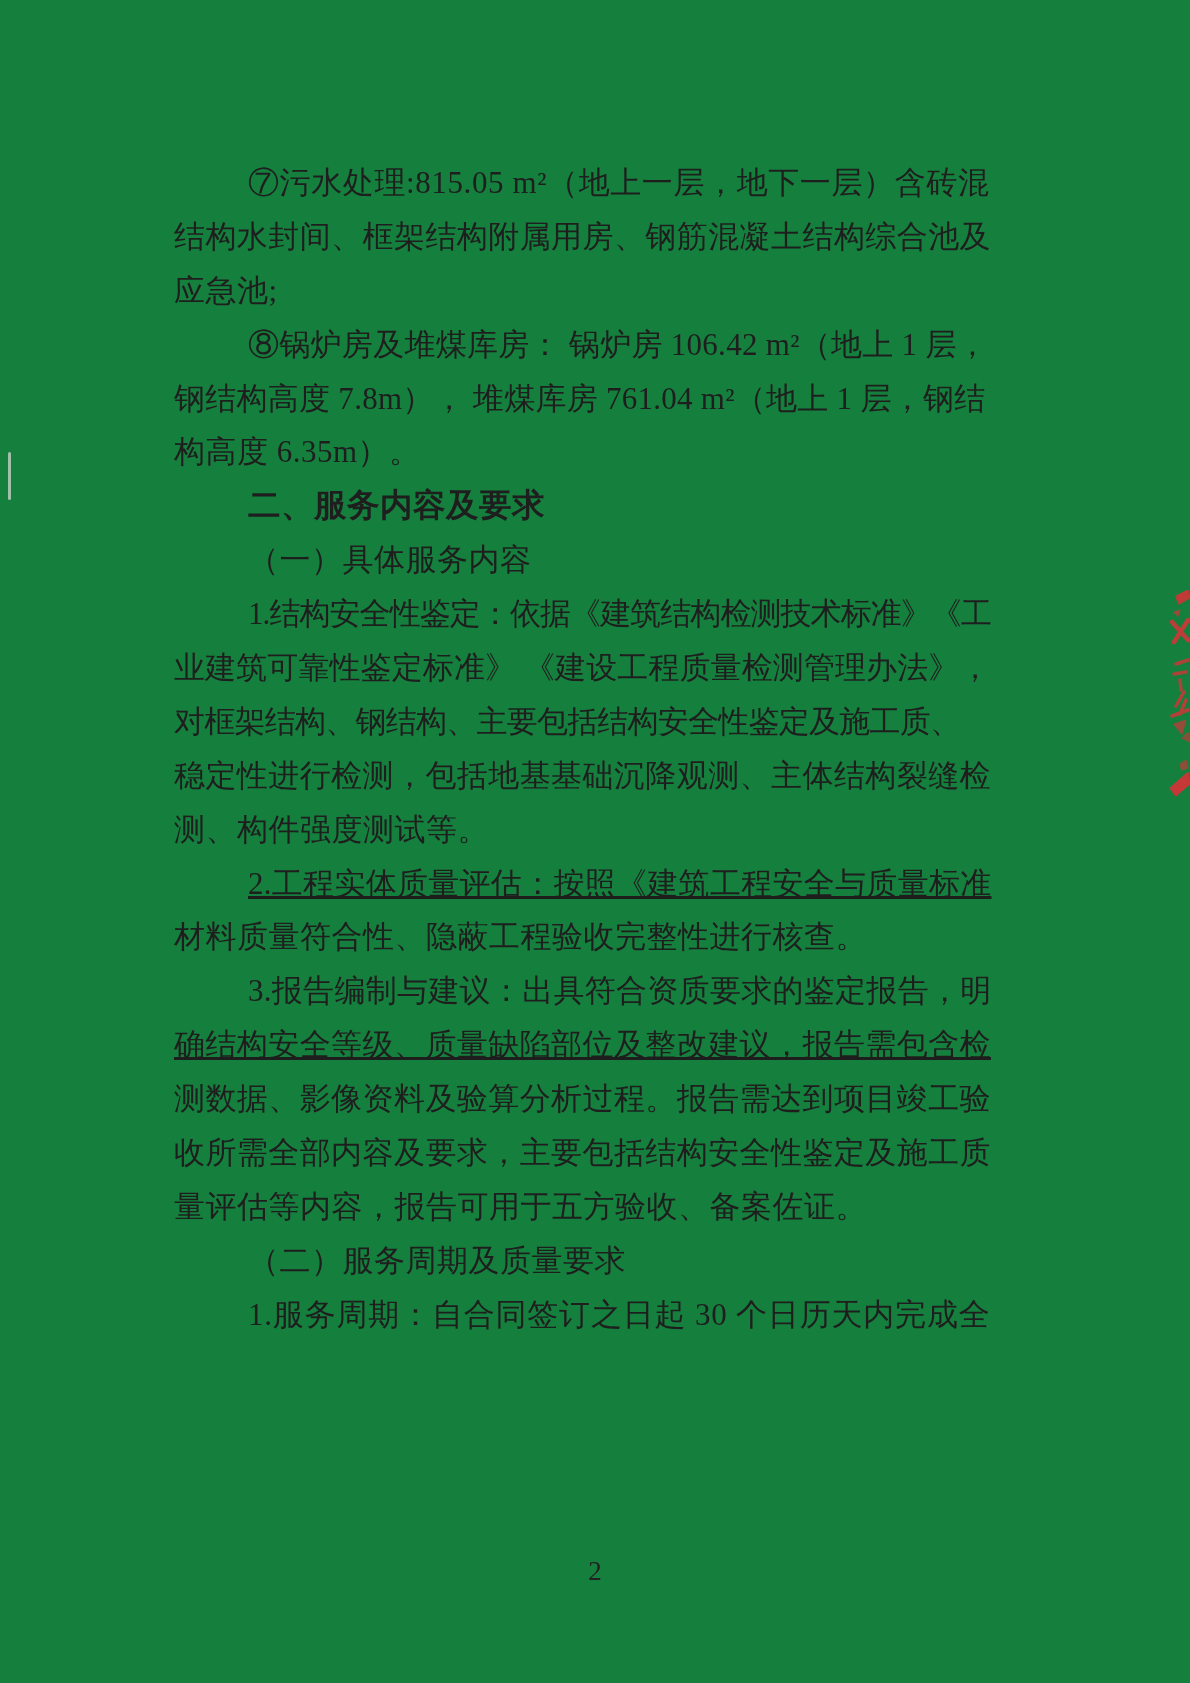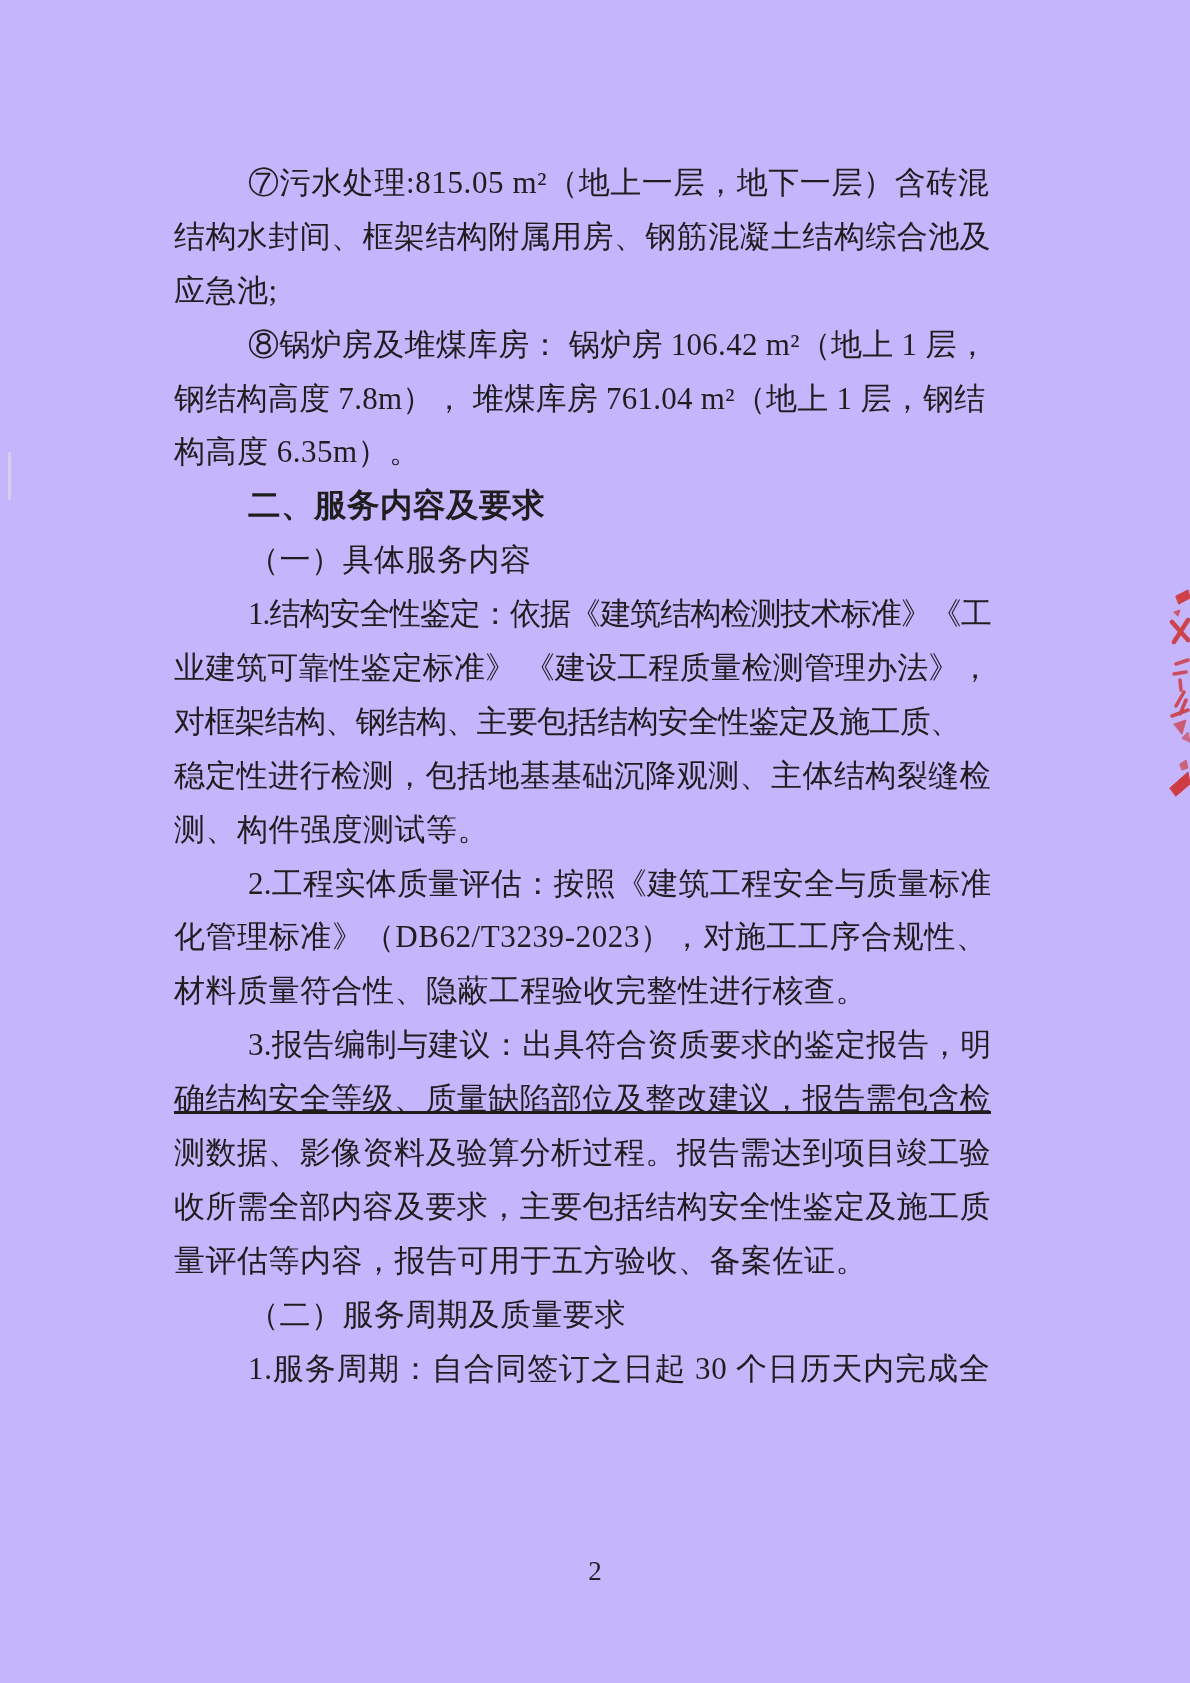--- a/index.html
+++ b/index.html
@@ -4,21 +4,21 @@
 <style>
   html, body {
     margin: 0;
     padding: 0;
     background: #ffffff;
   }
   .page {
     position: relative;
     width: 1190px;
     height: 1683px;
-    background: #c4b5fd;
+    background: #15803d;
     overflow: hidden;
     font-family: "Liberation Serif", "DejaVu Serif", serif;
     color: #1e1e1e;
   }
   .doc-lines {
     position: absolute;
     left: 174px;
     top: 156px;
     width: 830px;
   }
@@ -79,22 +79,21 @@
       <div class="line body indent"><span class="line-text" style="letter-spacing: 0.283691px;">⑧锅炉房及堆煤库房： 锅炉房 106.42 m²（地上 1 层，</span></div>
       <div class="line body"><span class="line-text" style="letter-spacing: 0.269426px;">钢结构高度 7.8m）， 堆煤库房 761.04 m²（地上 1 层，钢结</span></div>
       <div class="line body"><span class="line-text">构高度 6.35m）。</span></div>
       <div class="line heading indent"><span class="line-text">二、服务内容及要求</span></div>
       <div class="line subheading indent"><span class="line-text">（一）具体服务内容</span></div>
       <div class="line body indent"><span class="line-text" style="letter-spacing: -0.932692px;">1.结构安全性鉴定：依据《建筑结构检测技术标准》《工</span></div>
       <div class="line body"><span class="line-text" style="letter-spacing: 0.101852px;">业建筑可靠性鉴定标准》 《建设工程质量检测管理办法》，</span></div>
       <div class="line body"><span class="line-text" style="letter-spacing: -0.759259px;">对框架结构、钢结构、主要包括结构安全性鉴定及施工质、</span></div>
       <div class="line body"><span class="line-text" style="letter-spacing: 0.423077px;">稳定性进行检测，包括地基基础沉降观测、主体结构裂缝检</span></div>
       <div class="line body"><span class="line-text">测、构件强度测试等。</span></div>
-      <div class="line body indent"><span class="line-text" style="letter-spacing: 0.29px;">2.工程实体质量评估：按照《建筑工程安全与质量标准</span></div>
-      <div class="line body"><span class="line-text" style="letter-spacing: 0.592803px;">化管理标准》（DB62/T3239-2023），对施工工序合规性、</span></div>
+      <div class="line body indent"><span class="line-text" style="letter-spacing: 0.29px; text-decoration: underline;">2.工程实体质量评估：按照《建筑工程安全与质量标准</span></div>
       <div class="line body"><span class="line-text">材料质量符合性、隐蔽工程验收完整性进行核查。</span></div>
       <div class="line body indent"><span class="line-text" style="letter-spacing: 0.29px;">3.报告编制与建议：出具符合资质要求的鉴定报告，明</span></div>
       <div class="line body"><span class="line-text" style="letter-spacing: 0.423077px; text-decoration: underline;">确结构安全等级、质量缺陷部位及整改建议，报告需包含检</span></div>
       <div class="line body"><span class="line-text" style="letter-spacing: 0.423077px;">测数据、影像资料及验算分析过程。报告需达到项目竣工验</span></div>
       <div class="line body"><span class="line-text" style="letter-spacing: 0.423077px;">收所需全部内容及要求，主要包括结构安全性鉴定及施工质</span></div>
       <div class="line body"><span class="line-text">量评估等内容，报告可用于五方验收、备案佐证。</span></div>
       <div class="line subheading indent"><span class="line-text">（二）服务周期及质量要求</span></div>
       <div class="line body indent"><span class="line-text" style="letter-spacing: 0.805556px;">1.服务周期：自合同签订之日起 30 个日历天内完成全</span></div>
     </div>
 

